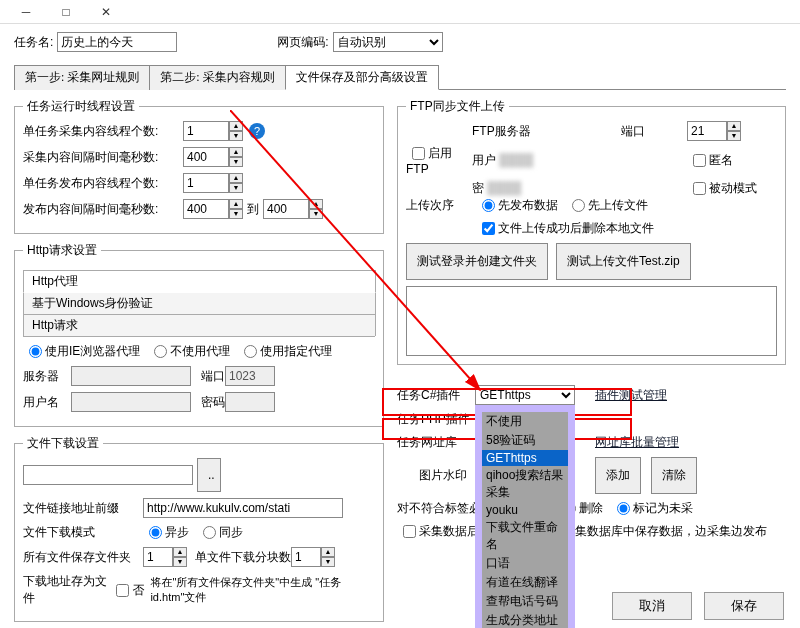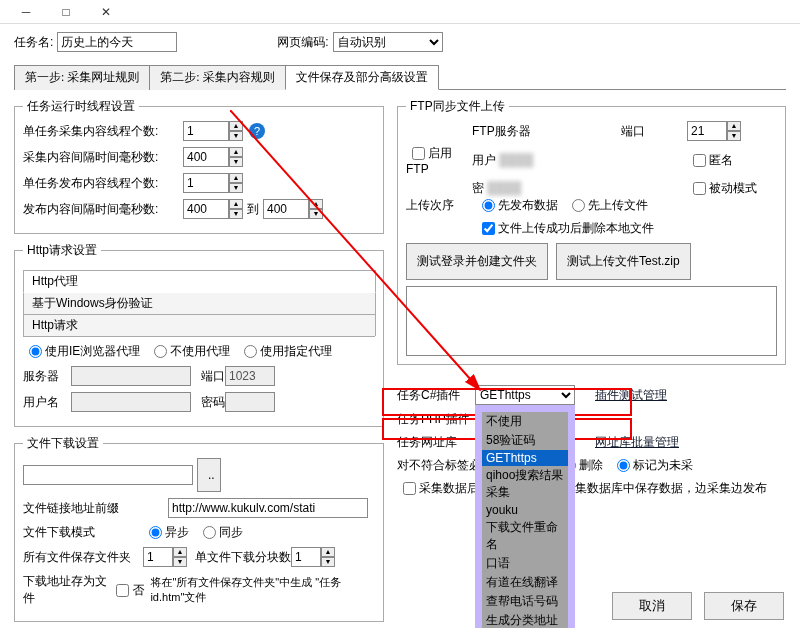--- a/index.html
+++ b/index.html
@@ -157,21 +157,21 @@
       </fieldset>
 
       <fieldset>
         <legend>文件下载设置</legend>
         <div class="row">
           <input type="text" style="width: 170px;">
           <button class="btn" style="width:24px;margin-left:4px">..</button>
           </div>
         <div class="row">
             <span style="width:120px">文件链接地址前缀</span>
-          <input type="text" style="width: 200px; margin-left: 25px;" value="http://www.kukulv.com/stati">
+          <input type="text" style="width: 200px;" value="http://www.kukulv.com/stati">
           </div>
         <div class="row">
             <span style="width:120px">文件下载模式</span>
           <input type="radio" name="dm" checked="" style="">
             <span class="radio-lbl">异步</span>
           <input type="radio" name="dm" style="">
             <span class="radio-lbl">同步</span>
           </div>
         <div class="row">
             <span style="width:120px">所有文件保存文件夹</span>
@@ -266,20 +266,26 @@
         <div class="row">
             <span style="width:78px">任务PHP插件</span>
           <span style="width:120px"></span>
           </div>
         <div class="row">
             <span style="width:78px">任务网址库</span>
           <span style="width:120px"></span>
           <span class="link">网址库批量管理</span>
           </div>
         <div class="row">
+            <span style="width:78px;text-align:right;padding-right:8px">图片水印</span>
+          <span style="width:120px"></span>
+          <button class="btn">添加</button>
+          <button class="btn" style="margin-left:10px">清除</button>
+          </div>
+        <div class="row">
             <span>对不符合标签必须包含</span>
           <span style="width:40px"></span>
           <input type="radio" name="miss" style="">
             <span class="radio-lbl">删除</span>
           <input type="radio" name="miss" checked="" style="">
             <span class="radio-lbl">标记为未采</span>
           </div>
         <div class="row">
             <input type="checkbox" style="">
             <span>采集数据后直接发布，不在采集数据库中保存数据，边采集边发布</span>

